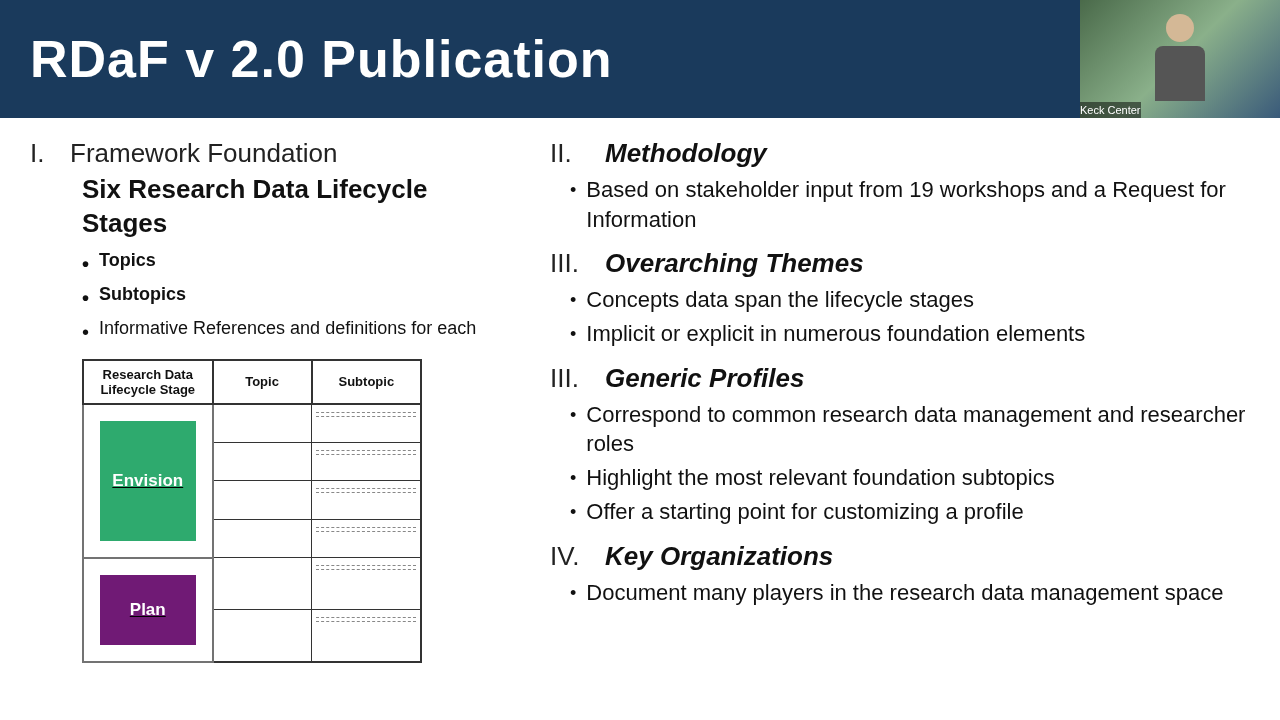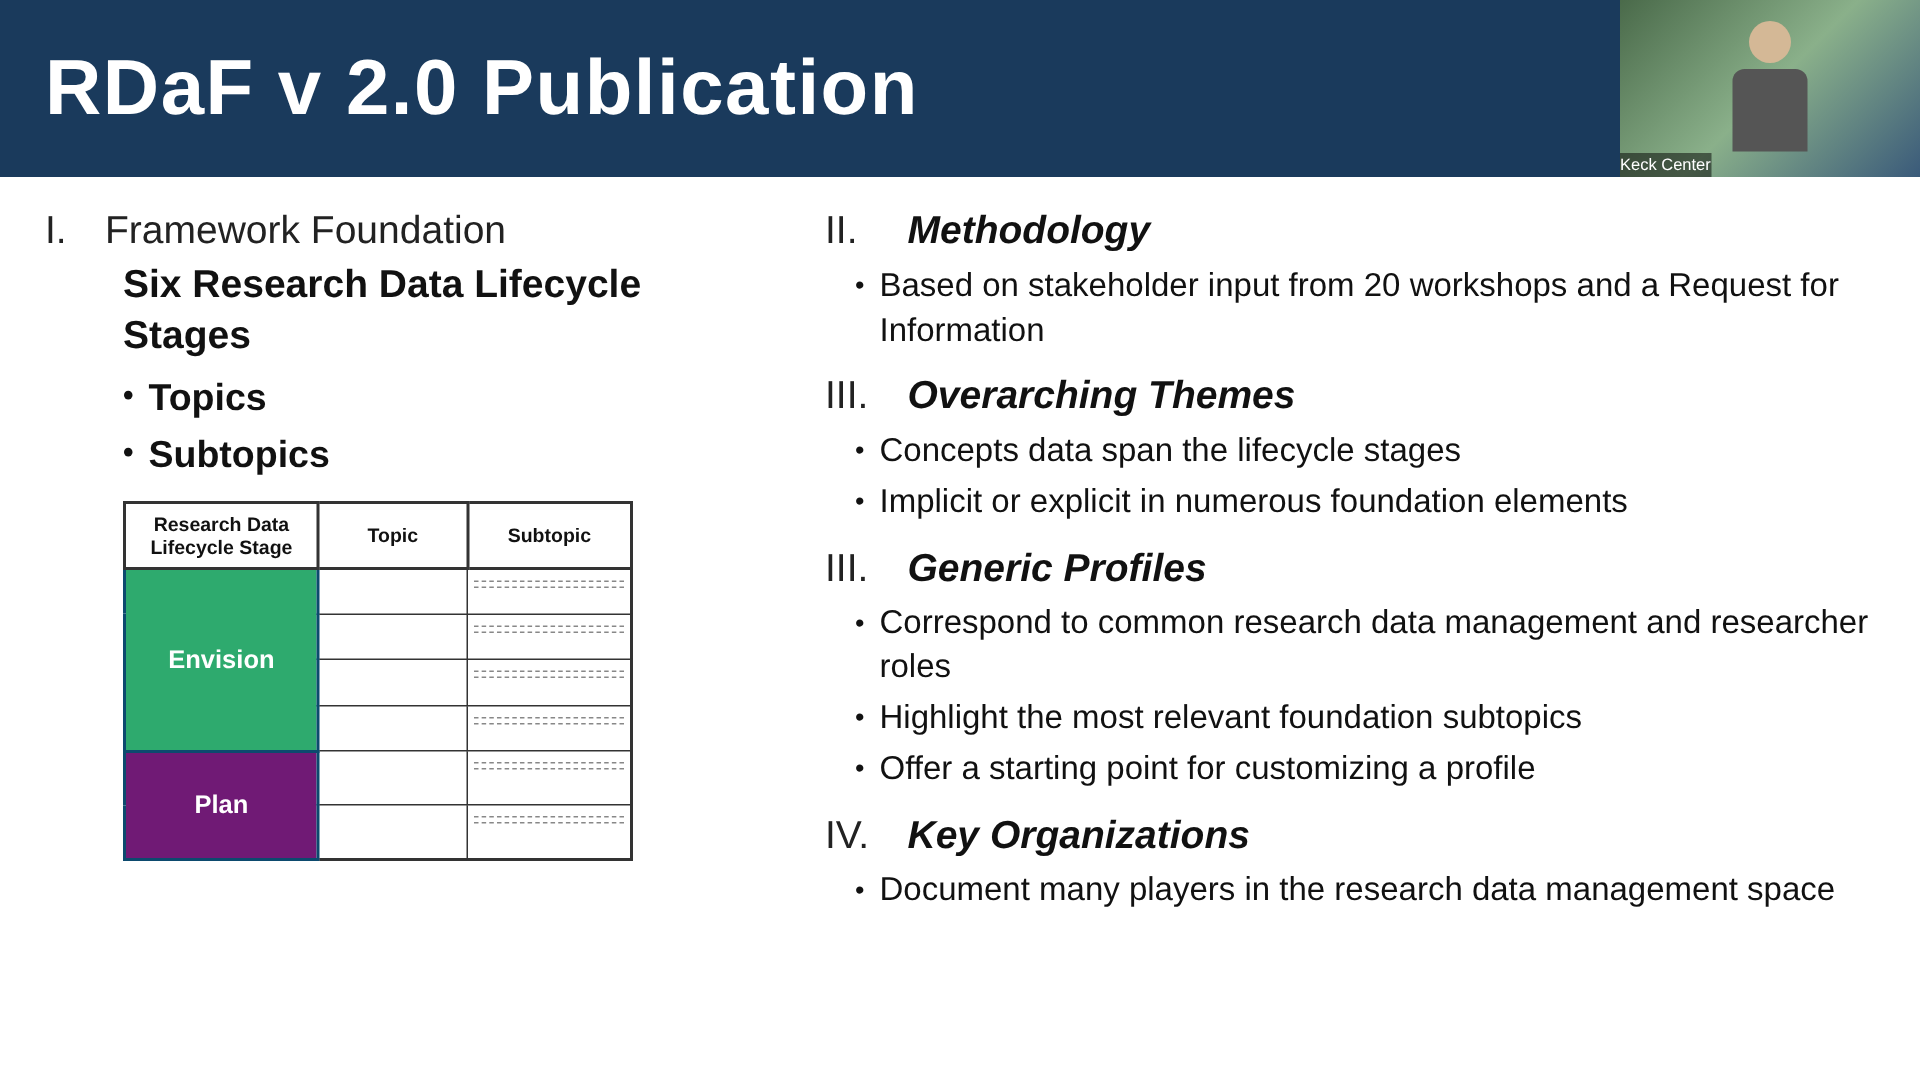--- a/index.html
+++ b/index.html
@@ -119,21 +119,21 @@
       margin-left: 52px;
       margin-bottom: 8px;
       line-height: 1.3;
     }
 
     .bullet-list {
       list-style: none;
       margin-left: 52px;
     }
     .bullet-list li {
-      font-size: 25px;
+      font-size: 18px;
       color: #111;
       display: flex;
       align-items: flex-start;
       margin-bottom: 6px;
       line-height: 1.3;
     }
     .bullet-list li::before {
       content: "•";
       font-size: 20px;
       margin-right: 10px;
@@ -157,24 +157,25 @@
     .lifecycle-table th {
       border: 2px solid #333;
       padding: 6px 10px;
       font-size: 13px;
       font-weight: bold;
       text-align: center;
       background: #fff;
       color: #111;
     }
     .lifecycle-table .stage-cell {
-      padding: 0;
-      border: 2px solid #0c4a6e;
+      padding: 16px;
+      border: 2px solid #737373;
       vertical-align: middle;
       text-align: center;
+      text-decoration: underline;
     }
     .stage-block {
       display: flex;
       align-items: center;
       justify-content: center;
       font-size: 17px;
       font-weight: bold;
       color: #fff;
     }
     .stage-block.envision {
@@ -267,20 +268,23 @@
 
     <div class="sub-bold-title">Six Research Data Lifecycle Stages</div>
 
     <ul class="bullet-list">
       <li class="bold-item">
         <span>Topics</span>
       </li>
       <li class="bold-item">
         <span>Subtopics</span>
       </li>
+      <li>
+        <span>Informative References and definitions for each</span>
+      </li>
     </ul>
 
     <div class="table-container">
       <table class="lifecycle-table">
         <thead>
           <tr>
             <th style="width:130px;">Research Data<br>Lifecycle Stage</th>
             <th style="width:100px;">Topic</th>
             <th style="width:110px;">Subtopic</th>
           </tr>
@@ -347,21 +351,21 @@
 
   <div class="right-col">
 
     <div class="right-section">
       <div class="right-heading">
         <span class="right-roman">II.</span>
         <span class="right-title">Methodology</span>
       </div>
       <ul class="right-bullets">
         <li>
-          <span>Based on stakeholder input from 20 workshops and a Request for Information</span>
+          <span>Based on stakeholder input from 19 workshops and a Request for Information</span>
         </li>
       </ul>
     </div>
 
     <div class="right-section">
       <div class="right-heading">
         <span class="right-roman">III.</span>
         <span class="right-title">Overarching Themes</span>
       </div>
       <ul class="right-bullets">

